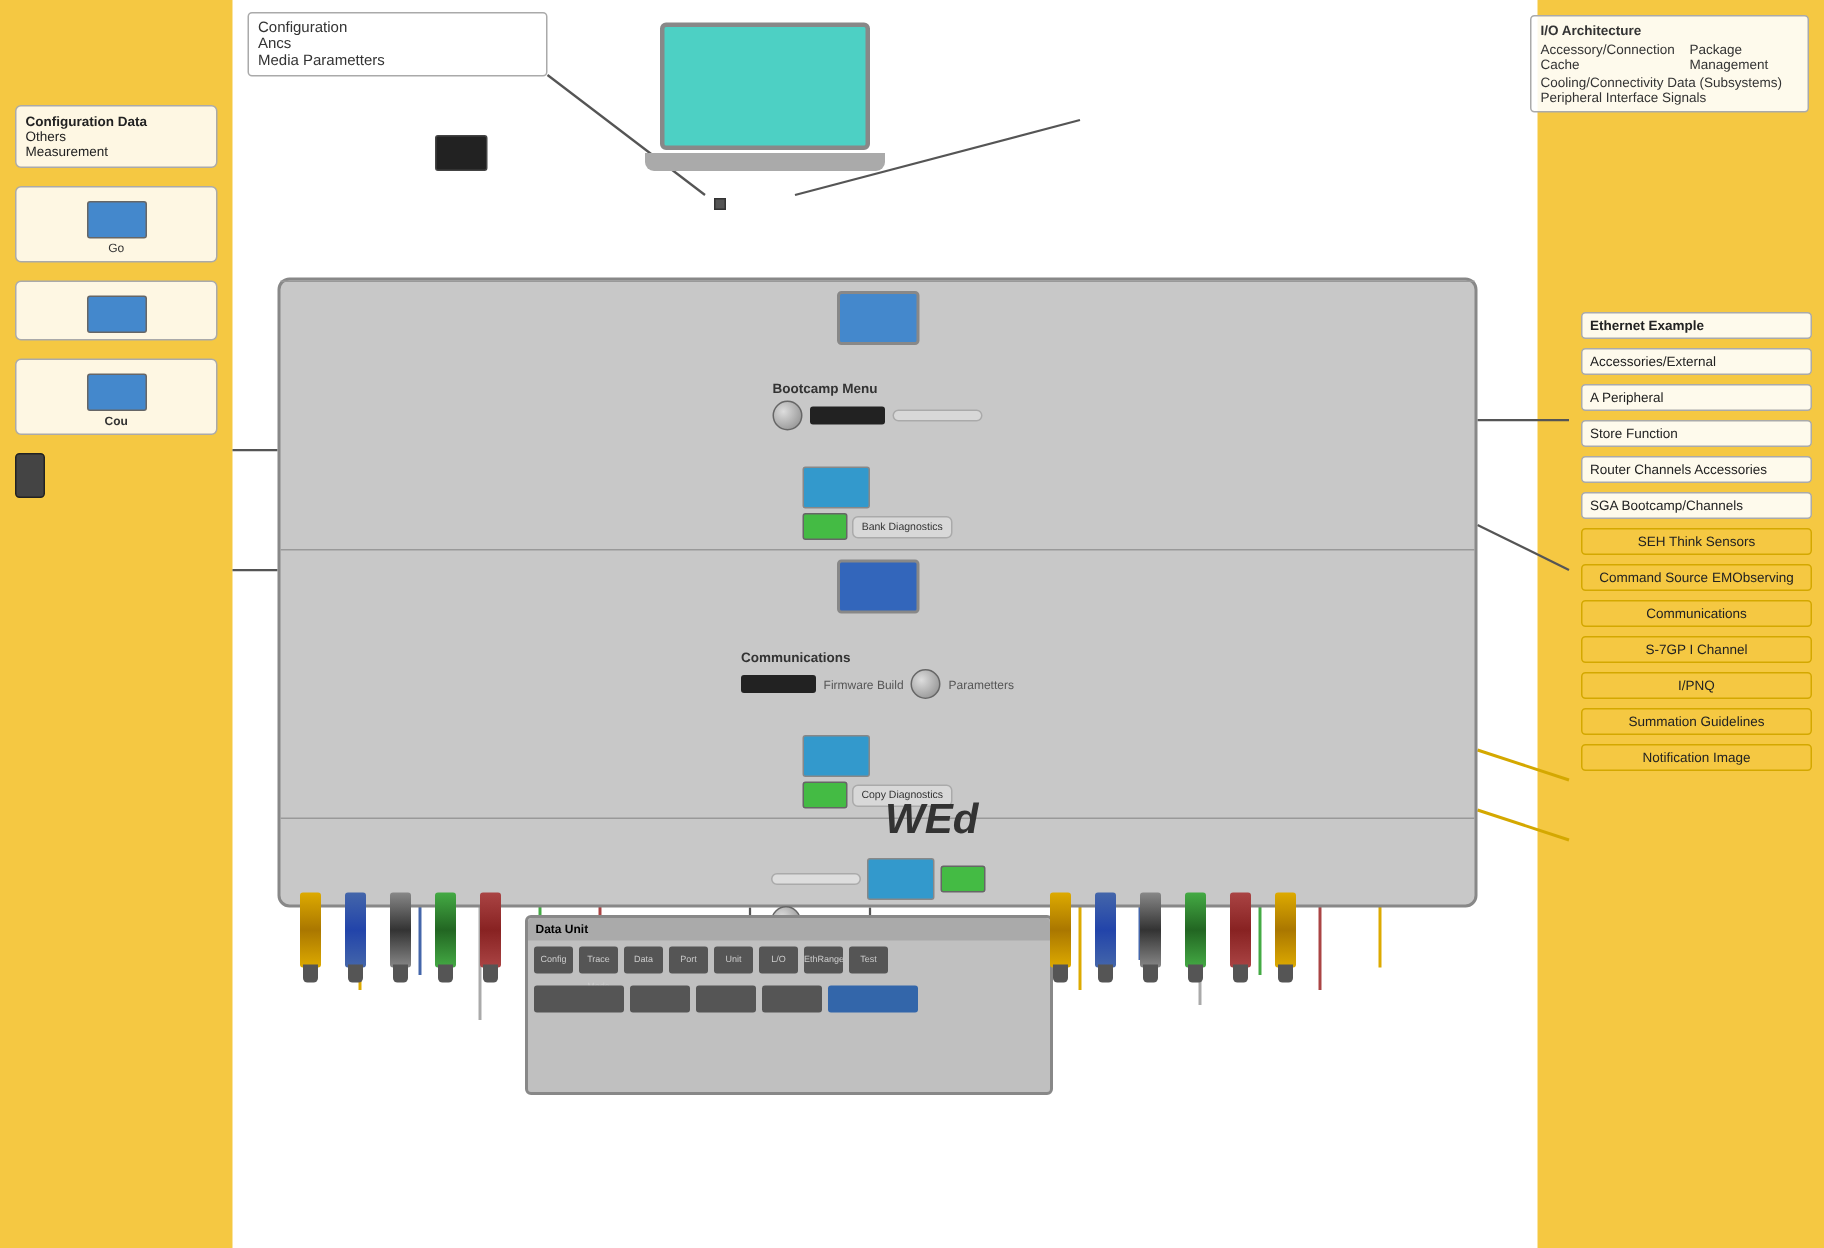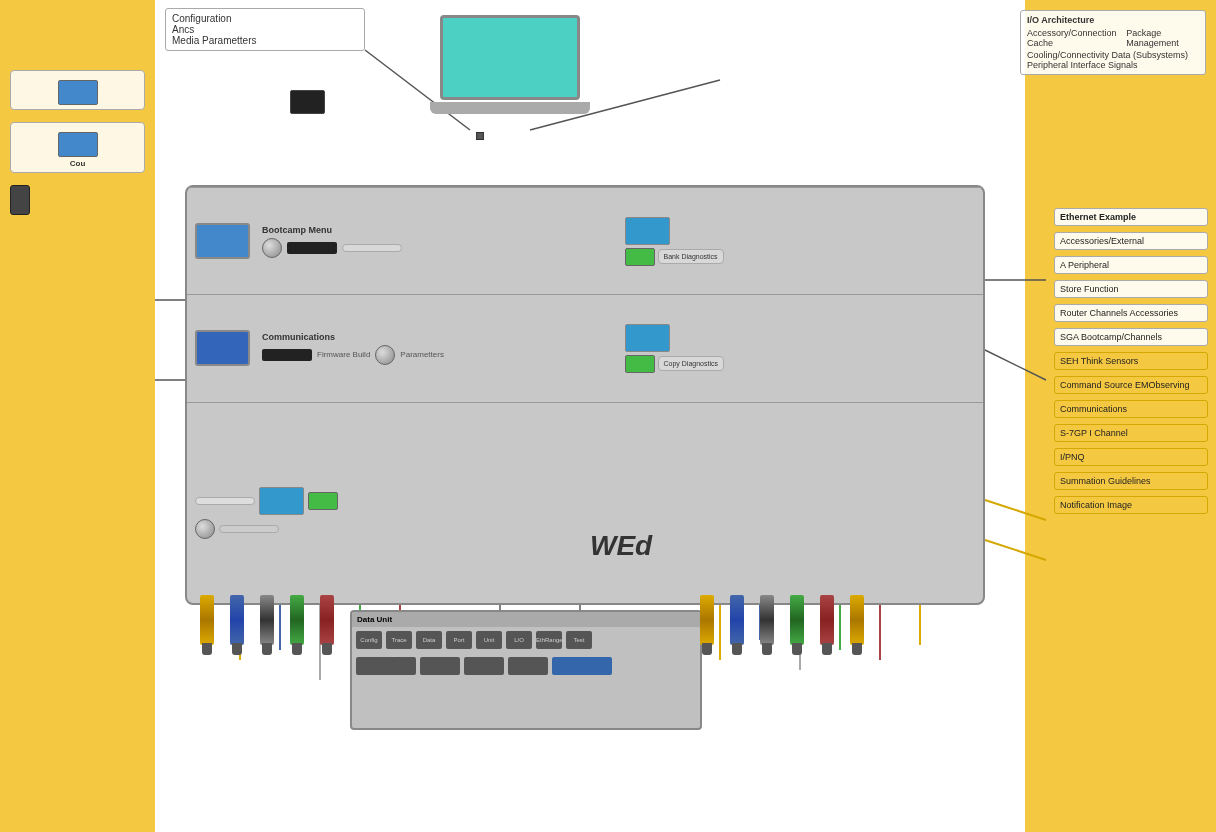--- a/index.html
+++ b/index.html
@@ -100,25 +100,25 @@
       border: 2px solid #888;
       border-radius: 8px;
       z-index: 5;
       display: flex;
       flex-direction: column;
     }
 
     
     .panel-row {
       display: flex;
-      flex-direction: row;
+      flex-direction: column;
       align-items: center;
       border-top: 1px solid #999;
       padding: 6px 8px;
-      gap: 12px;
+      gap: 24px;
       flex: 1;
     }
 
     .module-box {
       background: #d8d8d8;
       border: 1.5px solid #aaa;
       border-radius: 4px;
       padding: 3px 5px;
       font-size: 8px;
       color: #333;
@@ -245,21 +245,21 @@
       text-align: left;
     }
 
     .right-label-orange {
       background: #f5c842;
       border: 1.5px solid #d4a800;
       border-radius: 3px;
       padding: 3px 5px;
       font-size: 9px;
       color: #222;
-      text-align: left;
+      text-align: center;
     }
 
     .plug {
       width: 14px;
       height: 50px;
       background: linear-gradient(to bottom, #888, #333, #888);
       border-radius: 2px;
       position: relative;
     }
     .plug::before {
@@ -437,22 +437,31 @@
       <div style="display:flex; gap:4px; align-items:center;">
         <div class="knob"></div>
         <div class="module-box" style="font-size:7px; background:#ccc;"></div>
       </div>
     </div>
   </div>
 </div>
 
 <div class="left-sidebar">
 
-
-
+  <div class="sidebar-box">
+    <div style="font-weight:bold;">Configuration Data</div>
+    <div>Others</div>
+    <div>Measurement</div>
+  </div>
+
+
+  <div style="display:flex; flex-direction:column; align-items:center; background:rgba(255,255,255,0.85); border:1.5px solid #aaa; border-radius:4px; padding:4px;">
+    <div class="device-icon-screen"></div>
+    <div style="font-size:8px; color:#333; margin-top:2px;">Go</div>
+  </div>
 
   <div style="display:flex; flex-direction:column; align-items:center; background:rgba(255,255,255,0.85); border:1.5px solid #aaa; border-radius:4px; padding:4px;">
     <div class="device-icon-screen"></div>
   </div>
 
   <div style="display:flex; flex-direction:column; align-items:center; background:rgba(255,255,255,0.85); border:1.5px solid #aaa; border-radius:4px; padding:4px;font-weight:bold;">
     <div class="device-icon-screen"></div>
     <div style="font-size:8px; color:#333; margin-top:2px;">Cou</div>
   </div>
 

